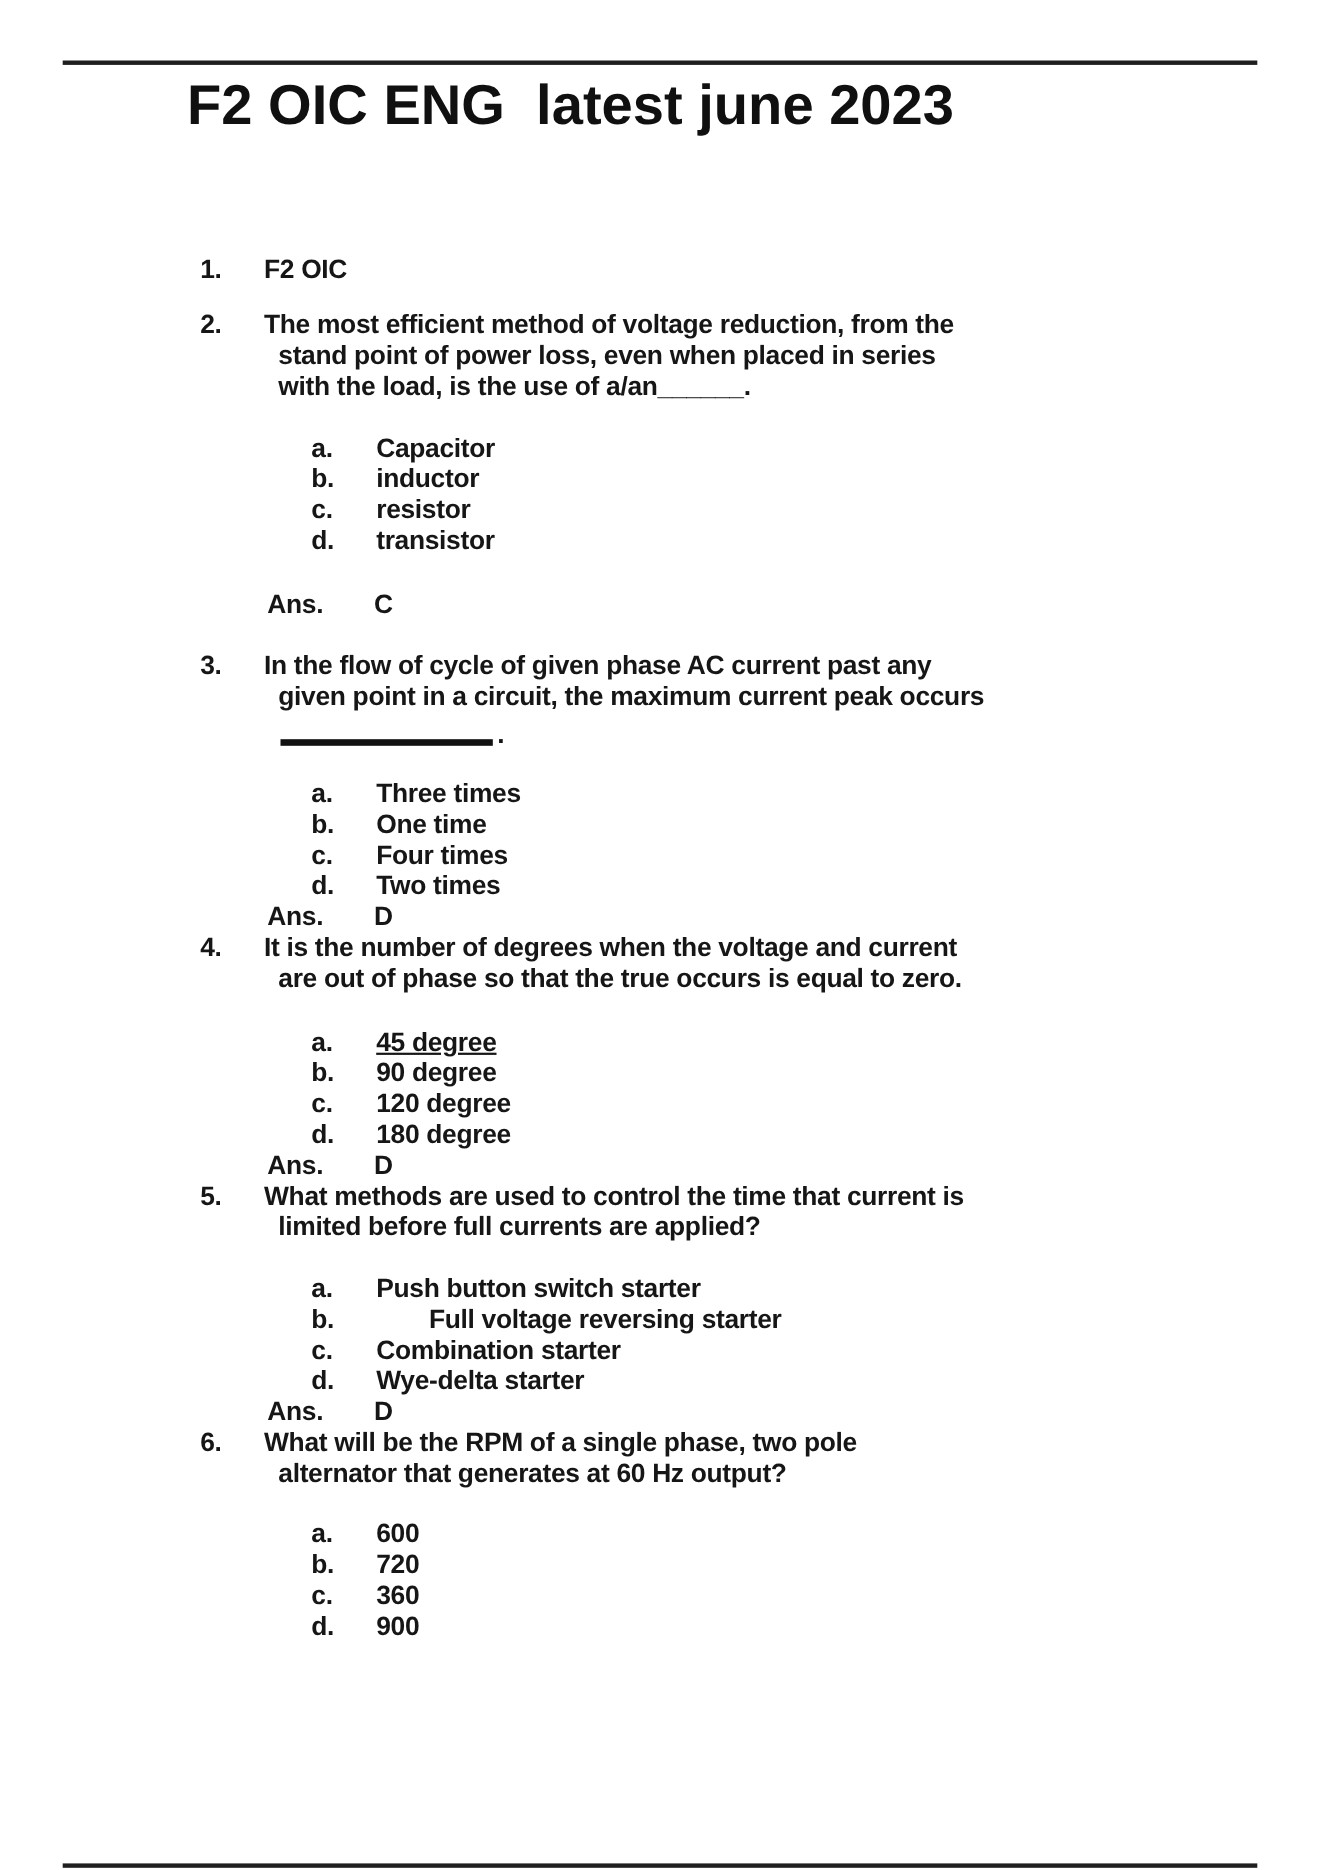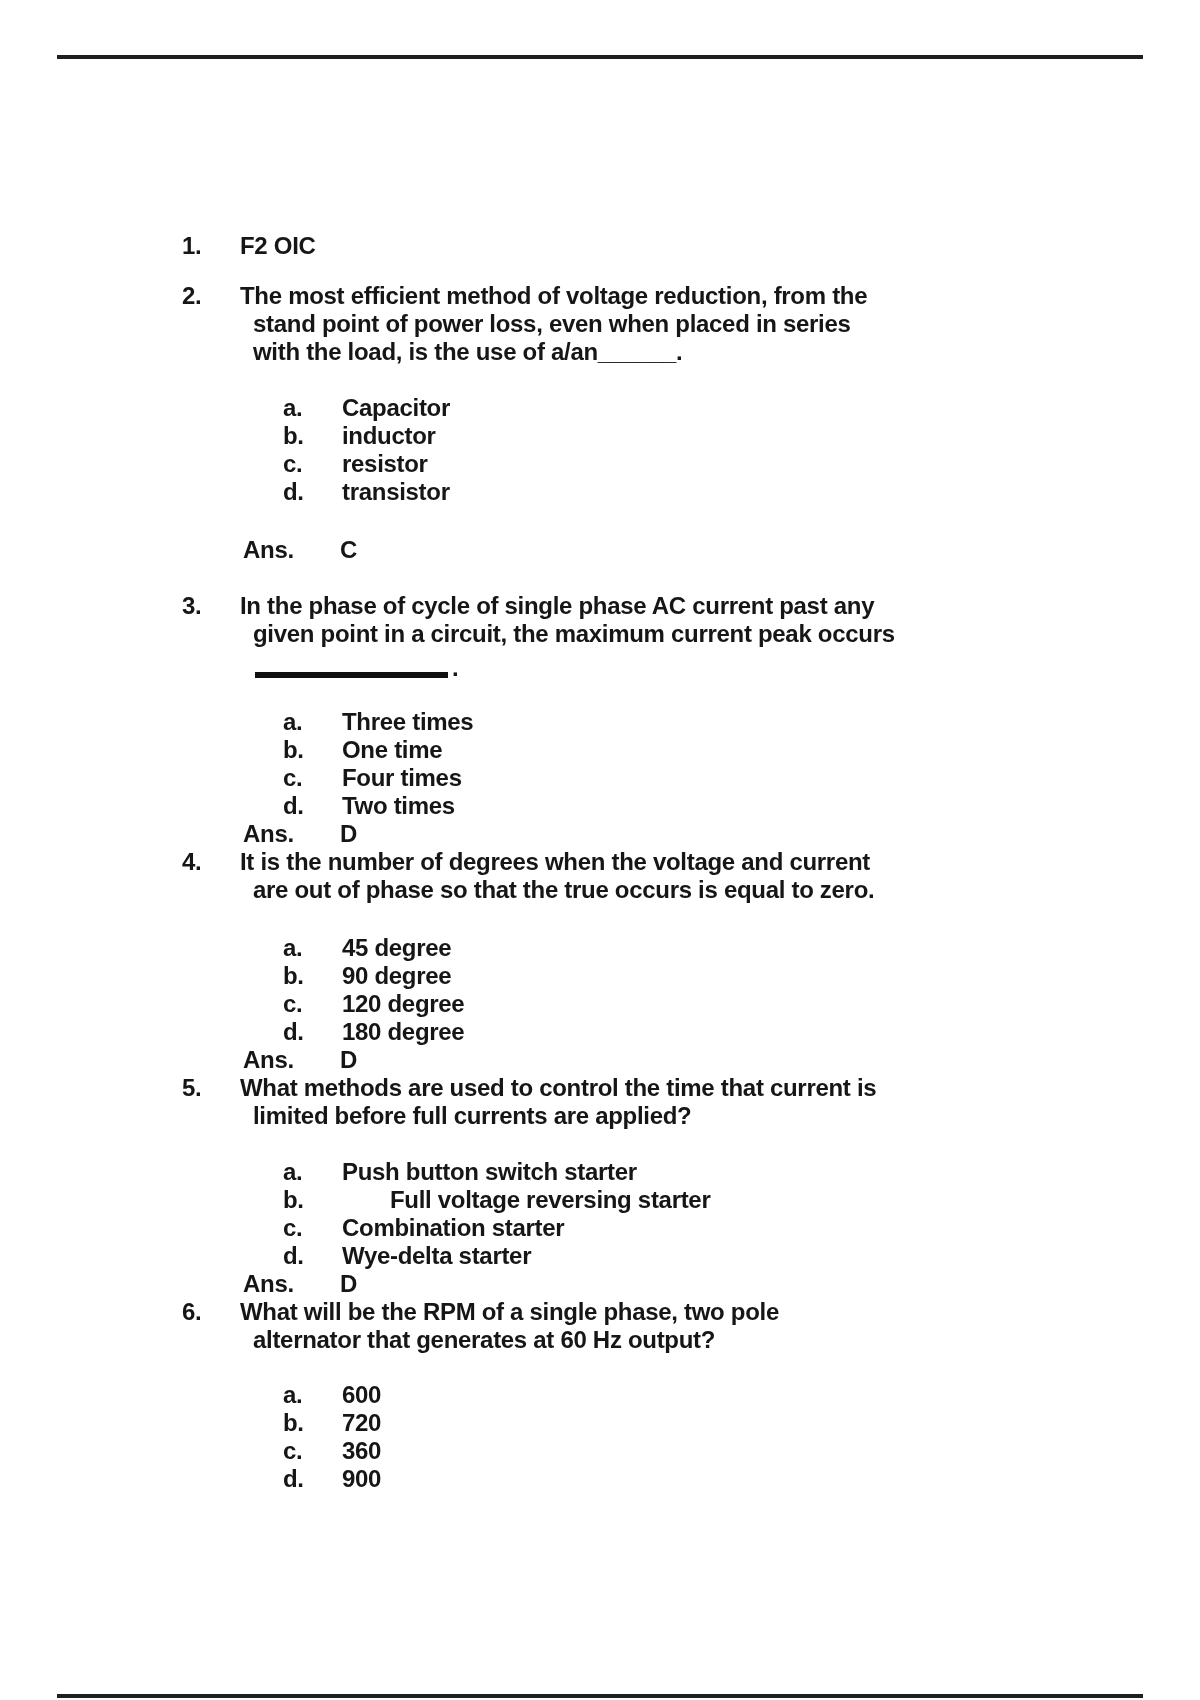--- a/index.html
+++ b/index.html
@@ -12,20 +12,21 @@
      letter-spacing:-0.3px;color:#161616;}
   .blank-bar{position:absolute;left:255px;top:672px;width:193px;height:6px;background:#111;}
 </style>
 </head>
 <body>
 
 <div class="page">
 
   <div class="rule" style="top:55px;"></div>
 
+  <h1 class="title">F2 OIC ENG  latest june 2023</h1>
 
   <div class="t" style="left:182px;top:232px;">1.</div>
   <div class="t" style="left:240px;top:232px;">F2 OIC</div>
 
   <div class="t" style="left:182px;top:282px;">2.</div>
   <div class="t" style="left:240px;top:282px;">The most efficient method of voltage reduction, from the</div>
   <div class="t" style="left:253px;top:338px;">with the load, is the use of a/an______.</div>
   <div class="t" style="left:253px;top:310px;">stand point of power loss, even when placed in series</div>
 
   <div class="t" style="left:283px;top:394px;">a.</div>
@@ -34,21 +35,21 @@
   <div class="t" style="left:342px;top:422px;">inductor</div>
   <div class="t" style="left:283px;top:450px;">c.</div>
   <div class="t" style="left:342px;top:450px;">resistor</div>
   <div class="t" style="left:283px;top:478px;">d.</div>
   <div class="t" style="left:342px;top:478px;">transistor</div>
 
   <div class="t" style="left:243px;top:536px;">Ans.</div>
   <div class="t" style="left:340px;top:536px;">C</div>
 
   <div class="t" style="left:182px;top:592px;">3.</div>
-  <div class="t" style="left:240px;top:592px;">In the phase of cycle of single phase AC current past any</div>
+  <div class="t" style="left:240px;top:592px;">In the flow of cycle of given phase AC current past any</div>
   <div class="t" style="left:253px;top:620px;">given point in a circuit, the maximum current peak occurs</div>
   <div class="blank-bar"></div>
   <div class="t" style="left:452px;top:654px;">.</div>
 
   <div class="t" style="left:283px;top:708px;">a.</div>
   <div class="t" style="left:342px;top:708px;">Three times</div>
   <div class="t" style="left:283px;top:736px;">b.</div>
   <div class="t" style="left:342px;top:736px;">One time</div>
   <div class="t" style="left:283px;top:764px;">c.</div>
   <div class="t" style="left:342px;top:764px;">Four times</div>
@@ -56,21 +57,21 @@
   <div class="t" style="left:342px;top:792px;">Two times</div>
 
   <div class="t" style="left:243px;top:820px;">Ans.</div>
   <div class="t" style="left:340px;top:820px;">D</div>
 
   <div class="t" style="left:182px;top:848px;">4.</div>
   <div class="t" style="left:240px;top:848px;">It is the number of degrees when the voltage and current</div>
   <div class="t" style="left:253px;top:876px;">are out of phase so that the true occurs is equal to zero.</div>
 
   <div class="t" style="left:283px;top:934px;">a.</div>
-  <div class="t" style="left:342px;top:934px;">45 degree</div>
+  <div class="t" style="left:342px;top:934px;text-decoration:underline;">45 degree</div>
   <div class="t" style="left:283px;top:962px;">b.</div>
   <div class="t" style="left:342px;top:962px;">90 degree</div>
   <div class="t" style="left:283px;top:990px;">c.</div>
   <div class="t" style="left:342px;top:990px;">120 degree</div>
   <div class="t" style="left:283px;top:1018px;">d.</div>
   <div class="t" style="left:342px;top:1018px;">180 degree</div>
 
   <div class="t" style="left:243px;top:1046px;">Ans.</div>
   <div class="t" style="left:340px;top:1046px;">D</div>
 

